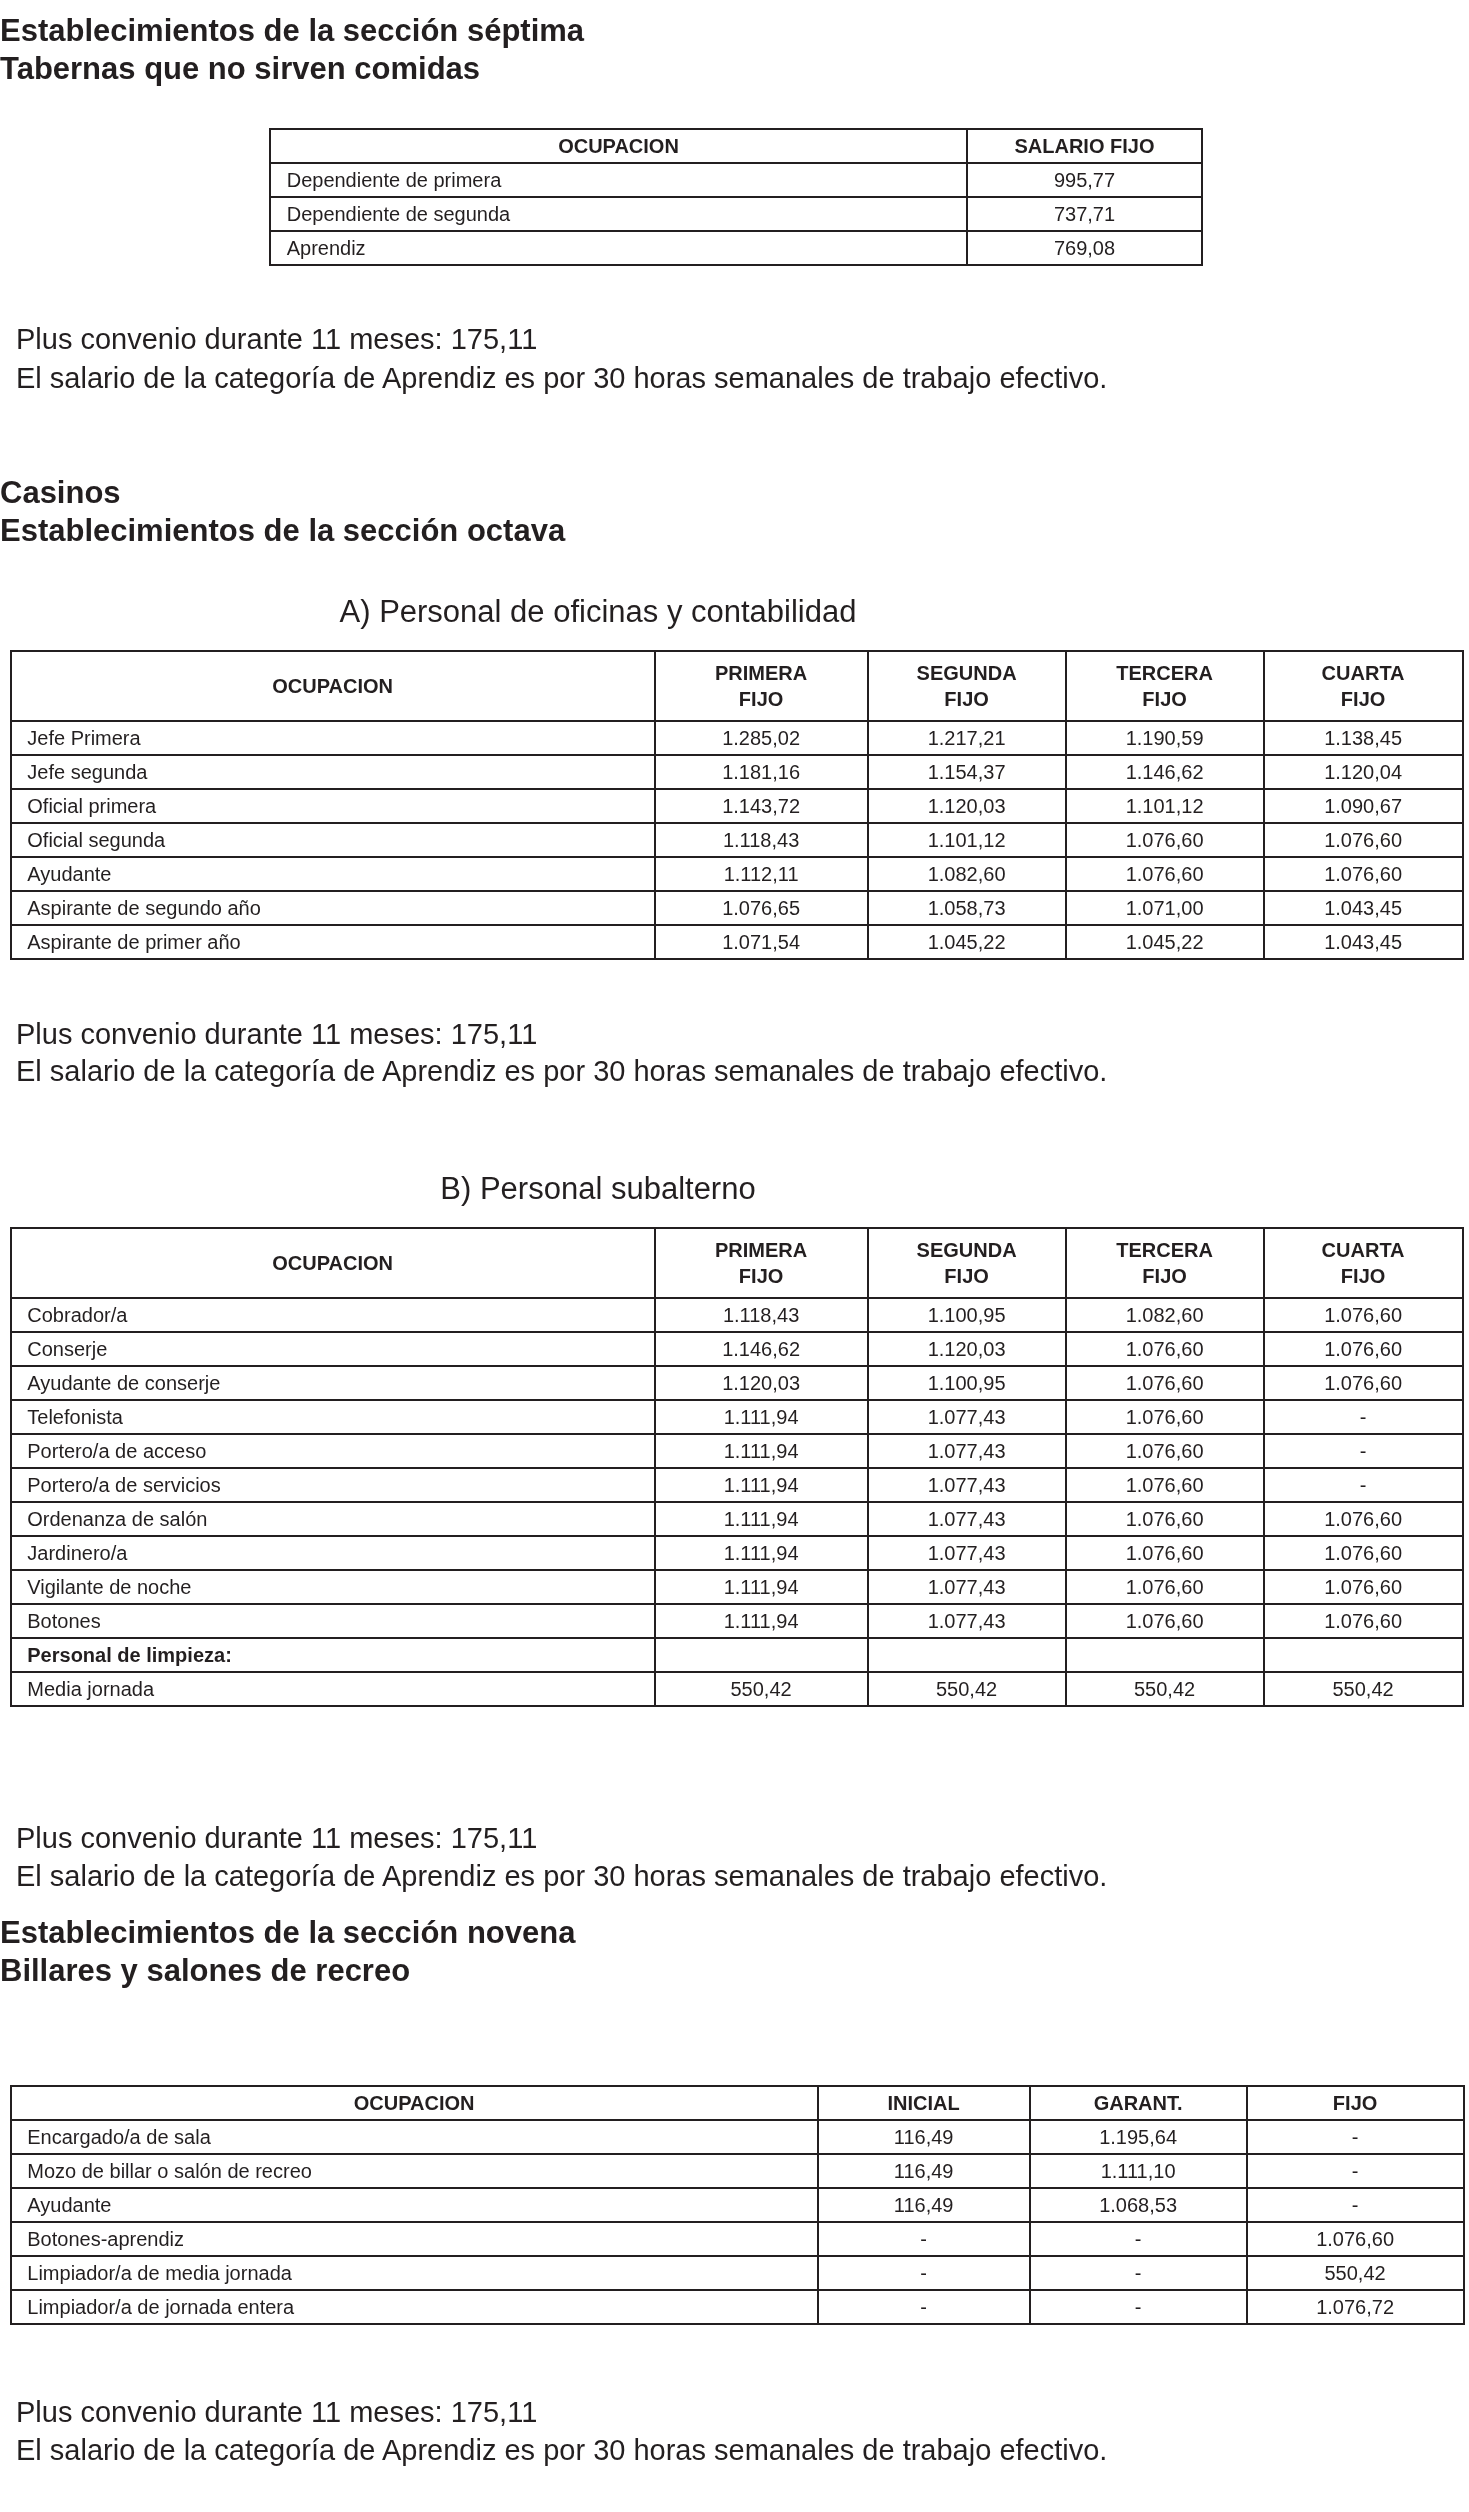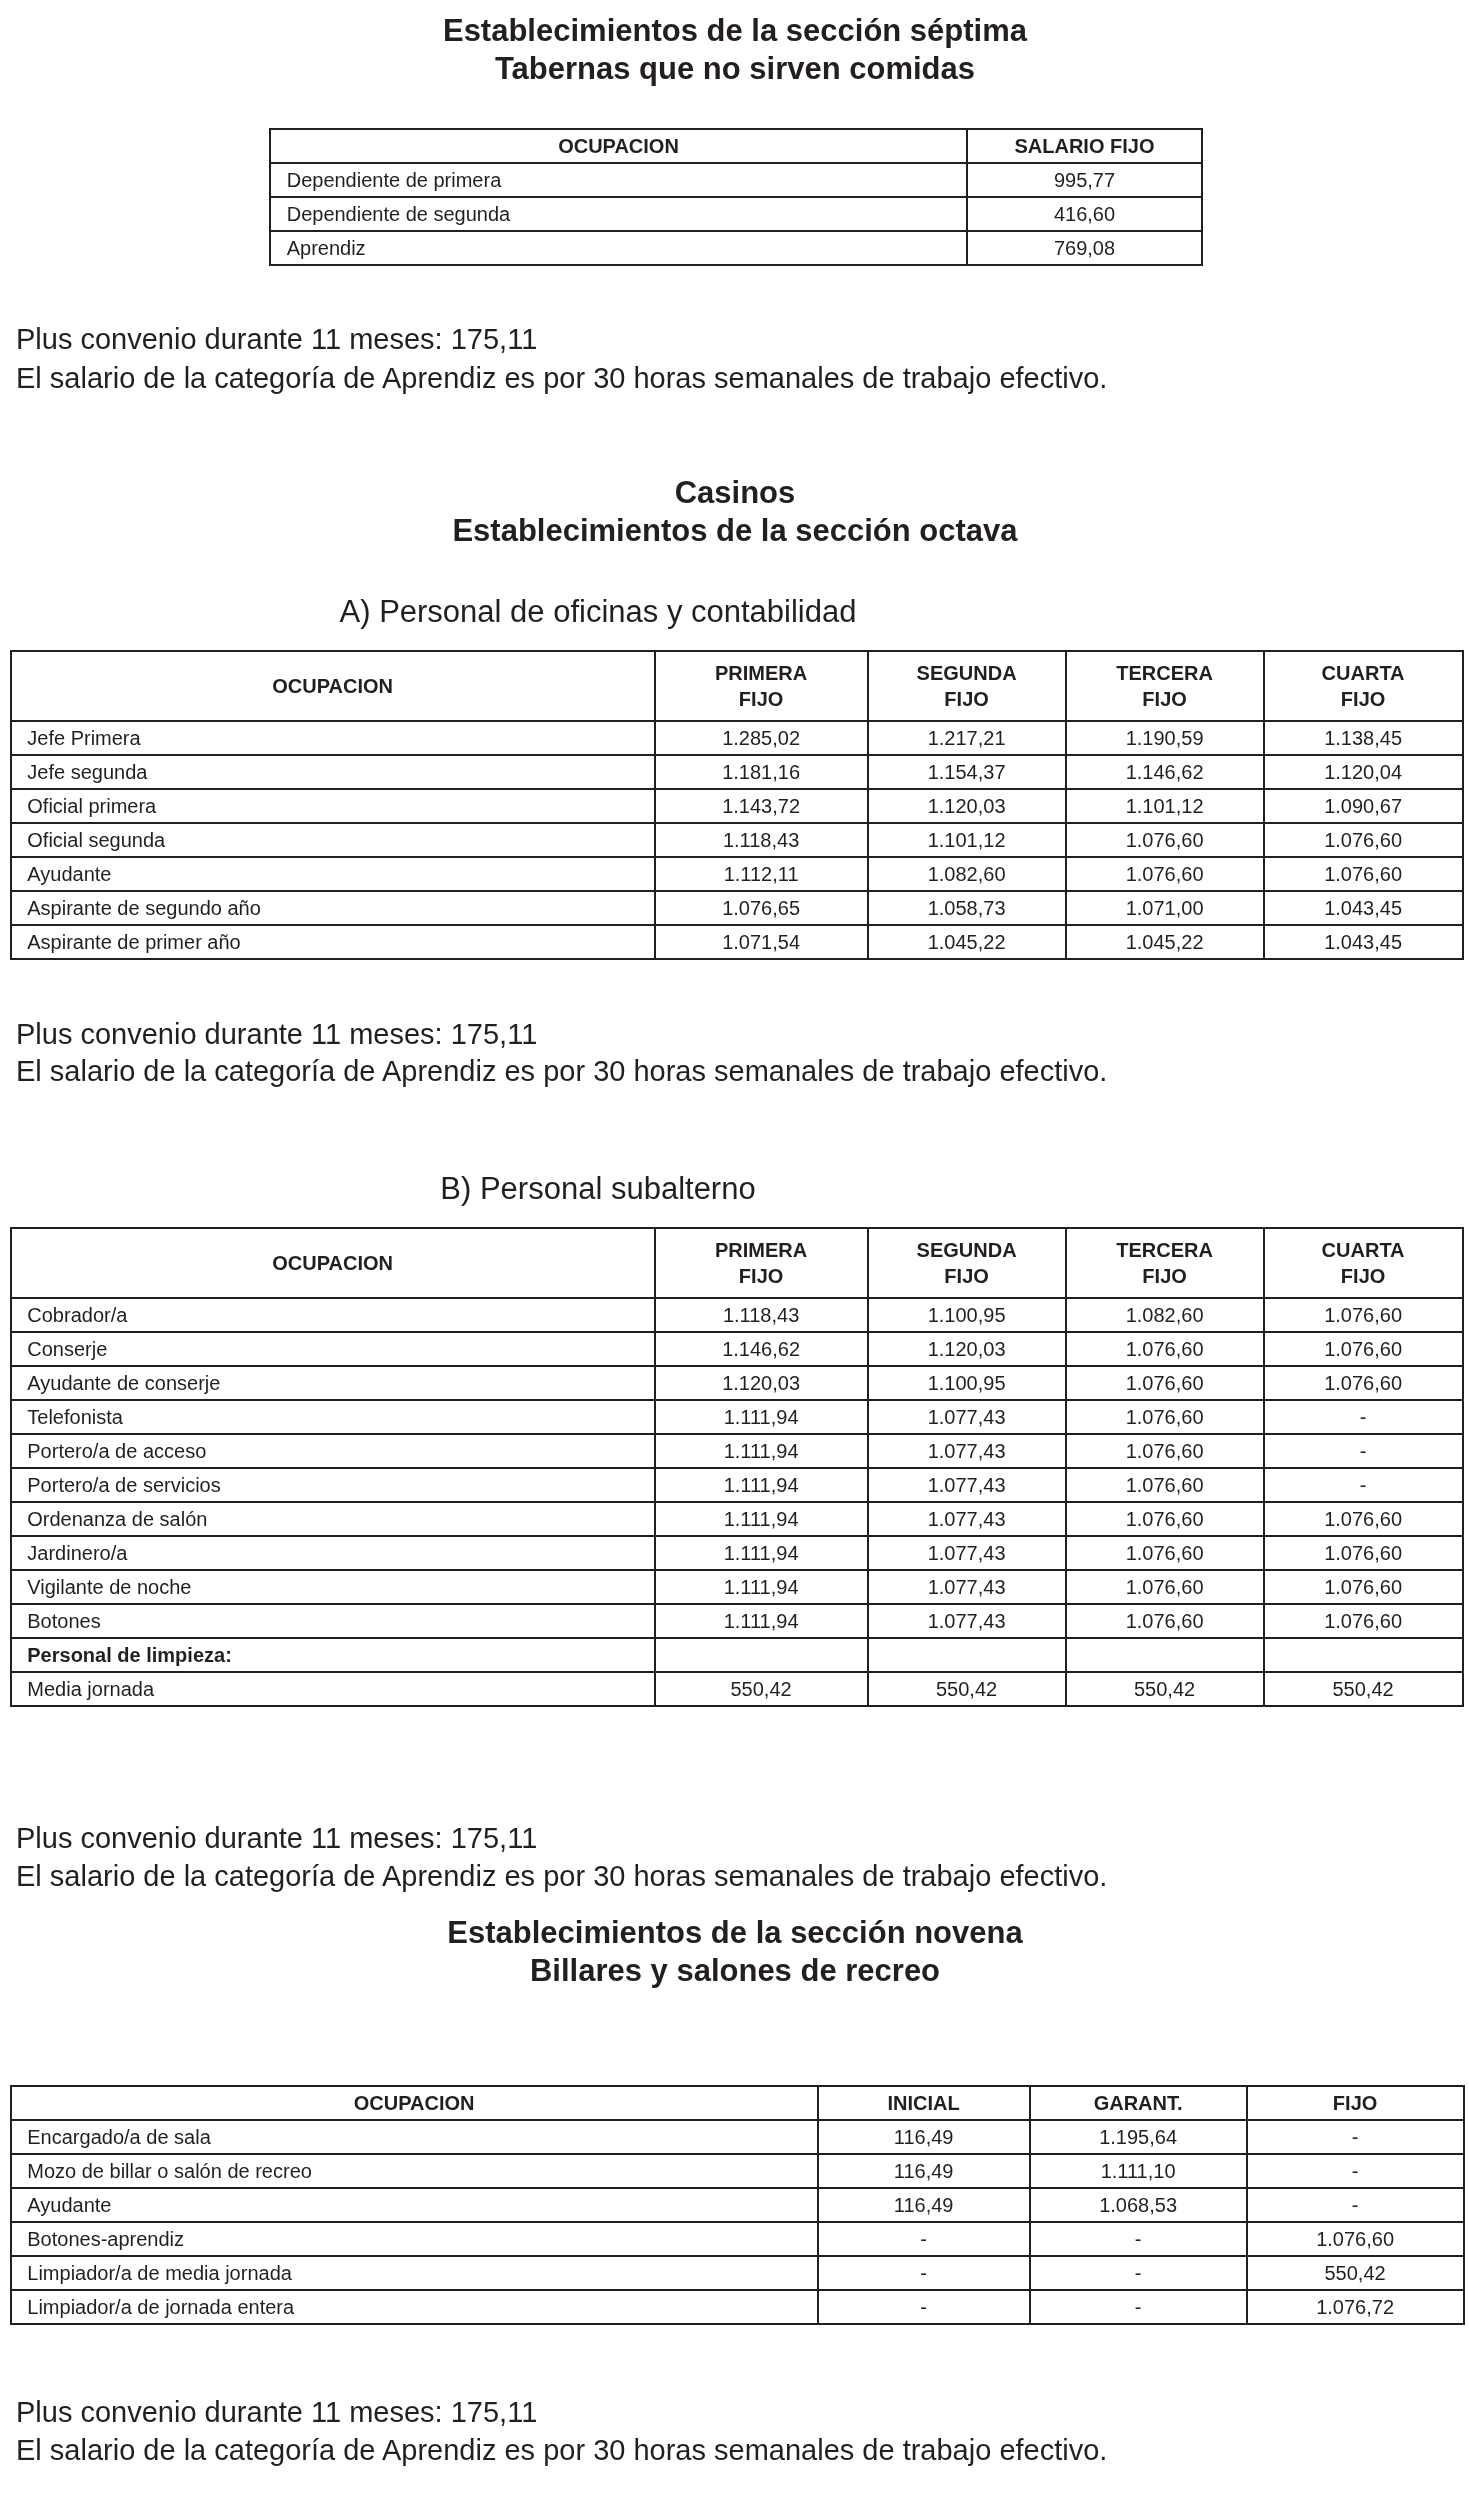--- a/index.html
+++ b/index.html
@@ -1,18 +1,18 @@
 <!DOCTYPE html>
 <html style="font-size:14px"><head>
 <meta charset="utf-8">
 <style>
   html, body { margin: 0; padding: 0; background: #ffffff; }
   body { width: 1470px; height: 2512px; position: relative; overflow: hidden;
          font-family: "Liberation Sans", sans-serif; color: #231f20; }
-  .title { position: absolute; left: 0; width: 1470px; text-align: center;
+  .title { position: absolute; left: 0; width: 1470px; text-align: left;
            font-weight: bold; font-size: 31px; line-height: 38px; }
   .subhead { position: absolute; left: 0; width: 1196px; text-align: center;
              font-size: 31px; line-height: 37px; }
   .note { position: absolute; left: 16px; font-size: 29px; line-height: 37px; white-space: nowrap; }
   table { position: absolute; border-collapse: collapse; table-layout: fixed; }
   td, th { border: 2.6px solid #231f20; font-size: 20px; padding: 0 15.7px; height: 32px;
            line-height: 23px; }
   th { font-weight: bold; text-align: center; font-size: 20px; border-radius: 17px; }
   td.num { text-align: center; }
   td.label { text-align: left; }
@@ -37,21 +37,21 @@
       <tr>
     <th>OCUPACION</th>
     <th>SALARIO FIJO</th>
   </tr>
   <tr>
     <td class="label">Dependiente de primera</td>
     <td class="num">995,77</td>
   </tr>
   <tr>
     <td class="label">Dependiente de segunda</td>
-    <td class="num">416,60</td>
+    <td class="num">737,71</td>
   </tr>
   <tr>
     <td class="label">Aprendiz</td>
     <td class="num">769,08</td>
   </tr>
 </tbody>
   </table>
 
 <div class="note" style="top:321px;">Plus convenio durante 11 meses: 175,11</div>
 <div class="note" style="top:360px;">El salario de la categoría de Aprendiz es por 30 horas semanales de trabajo efectivo.</div>

